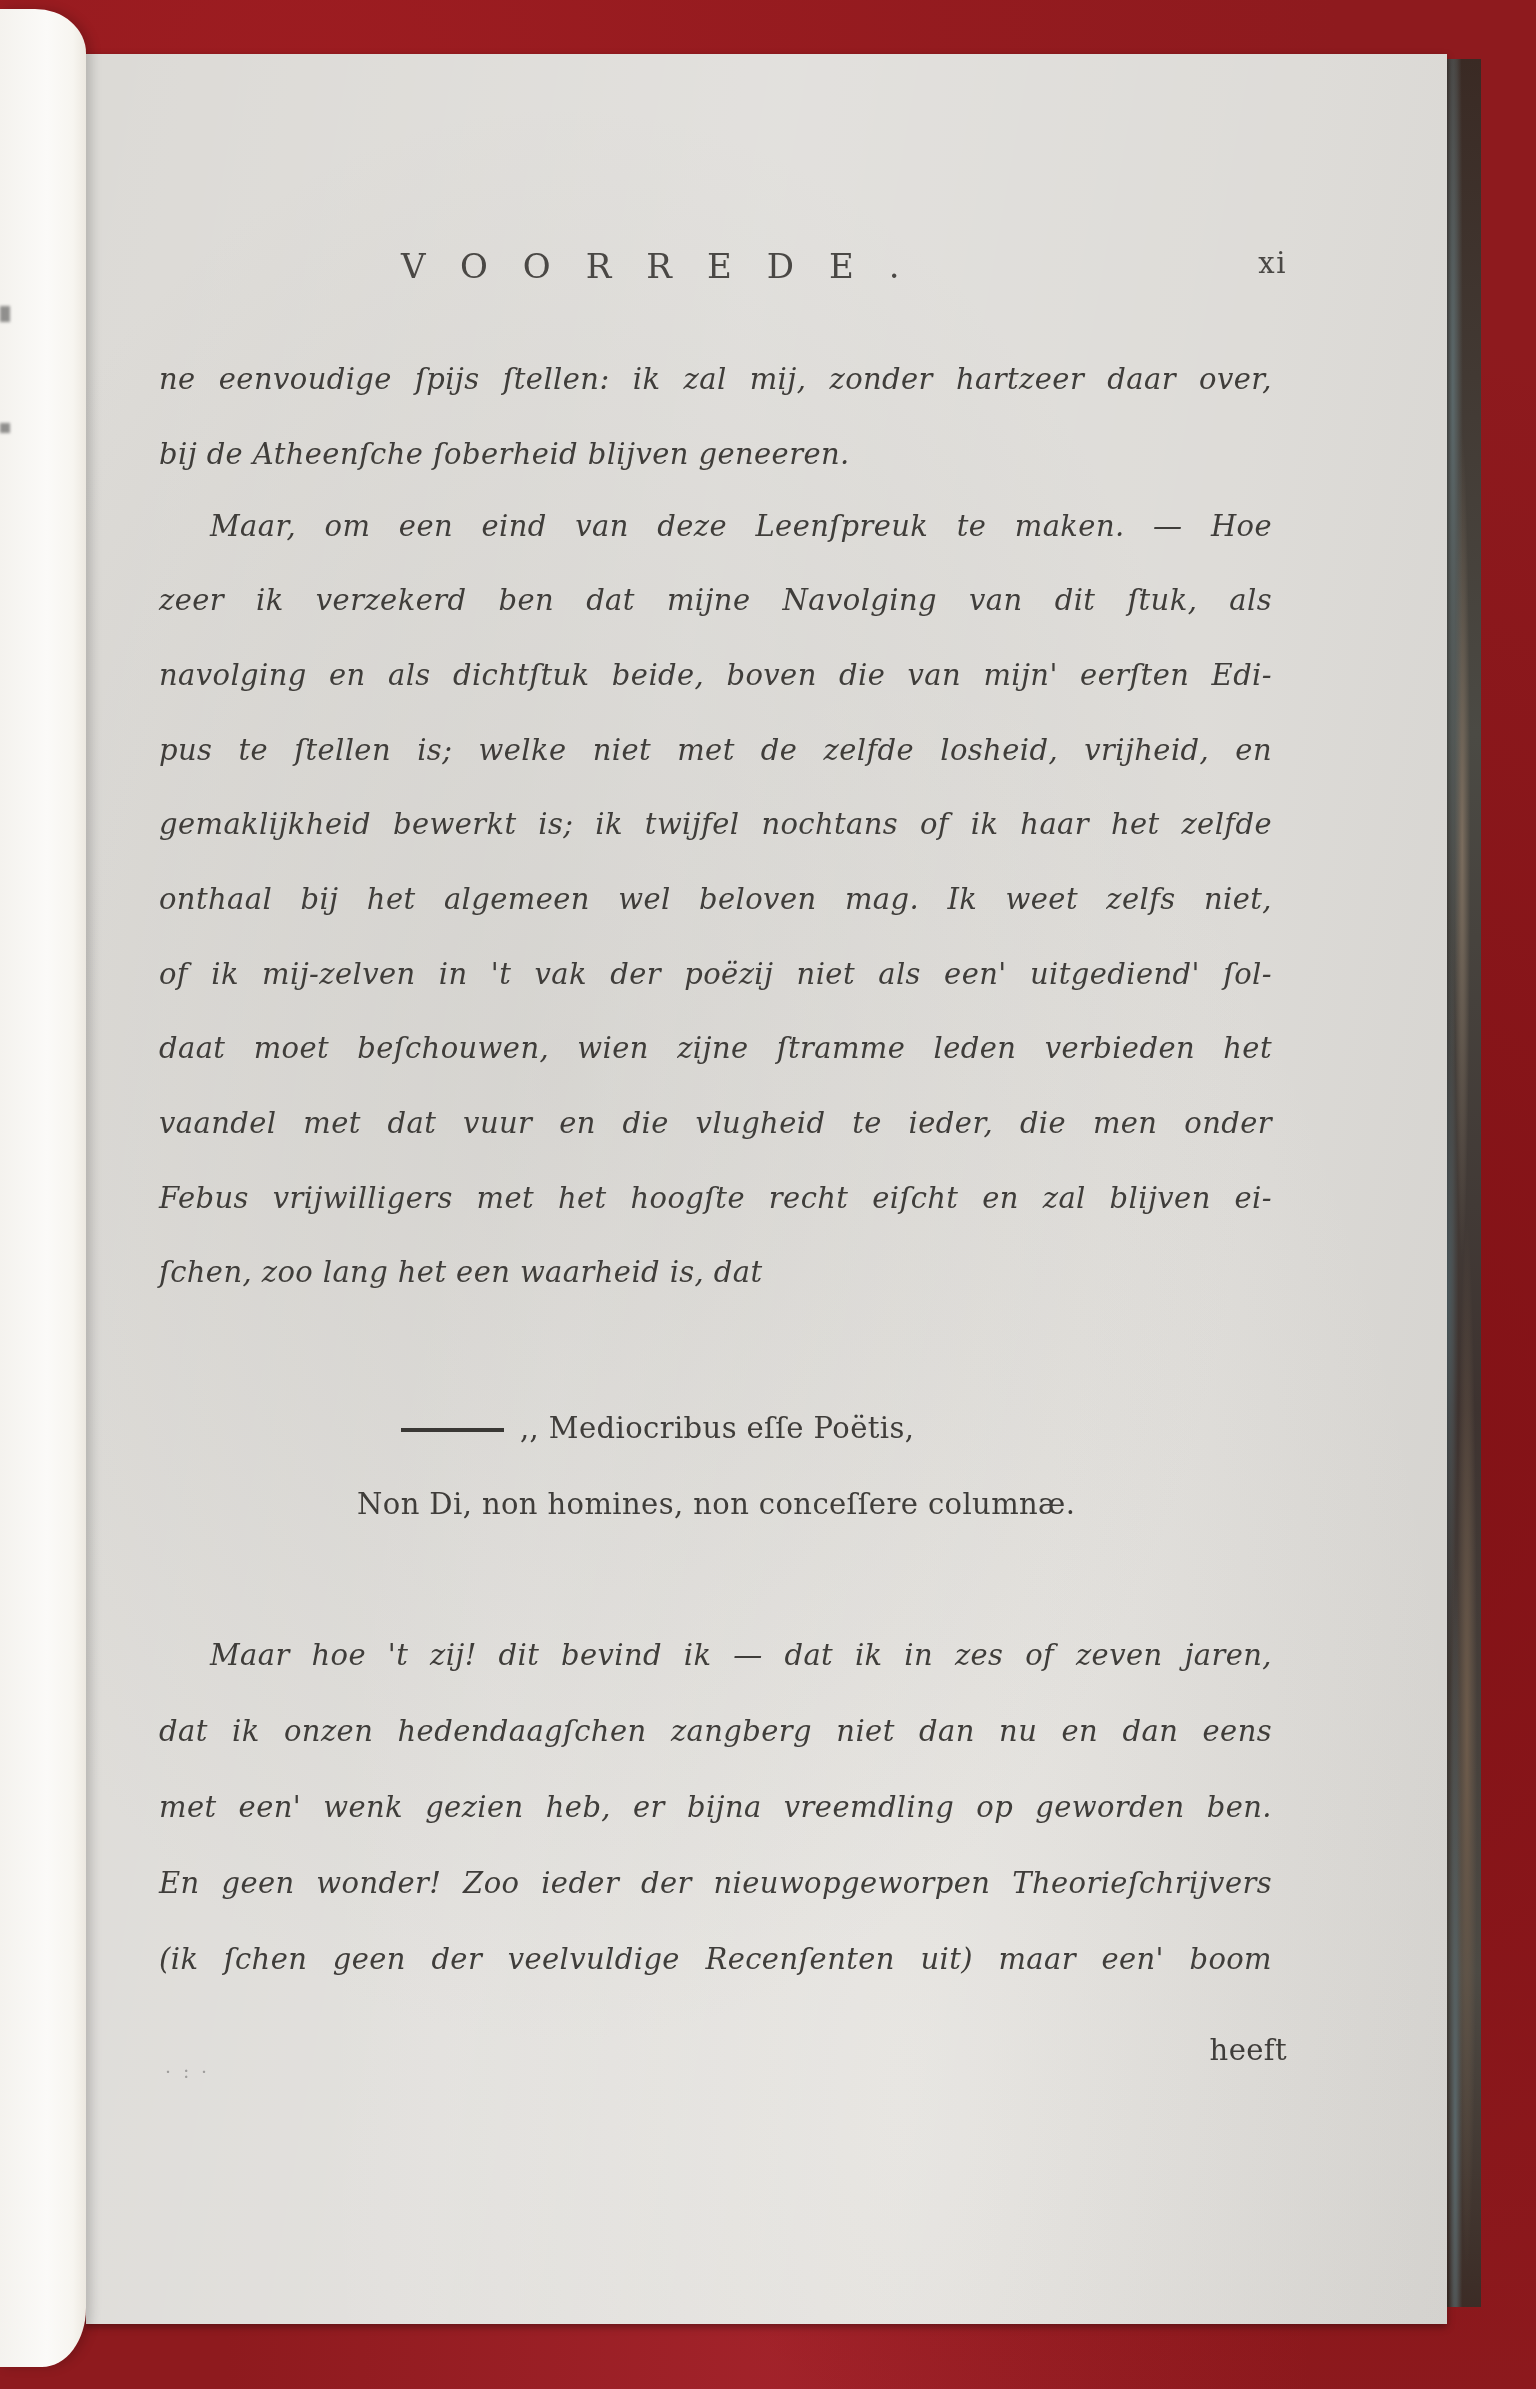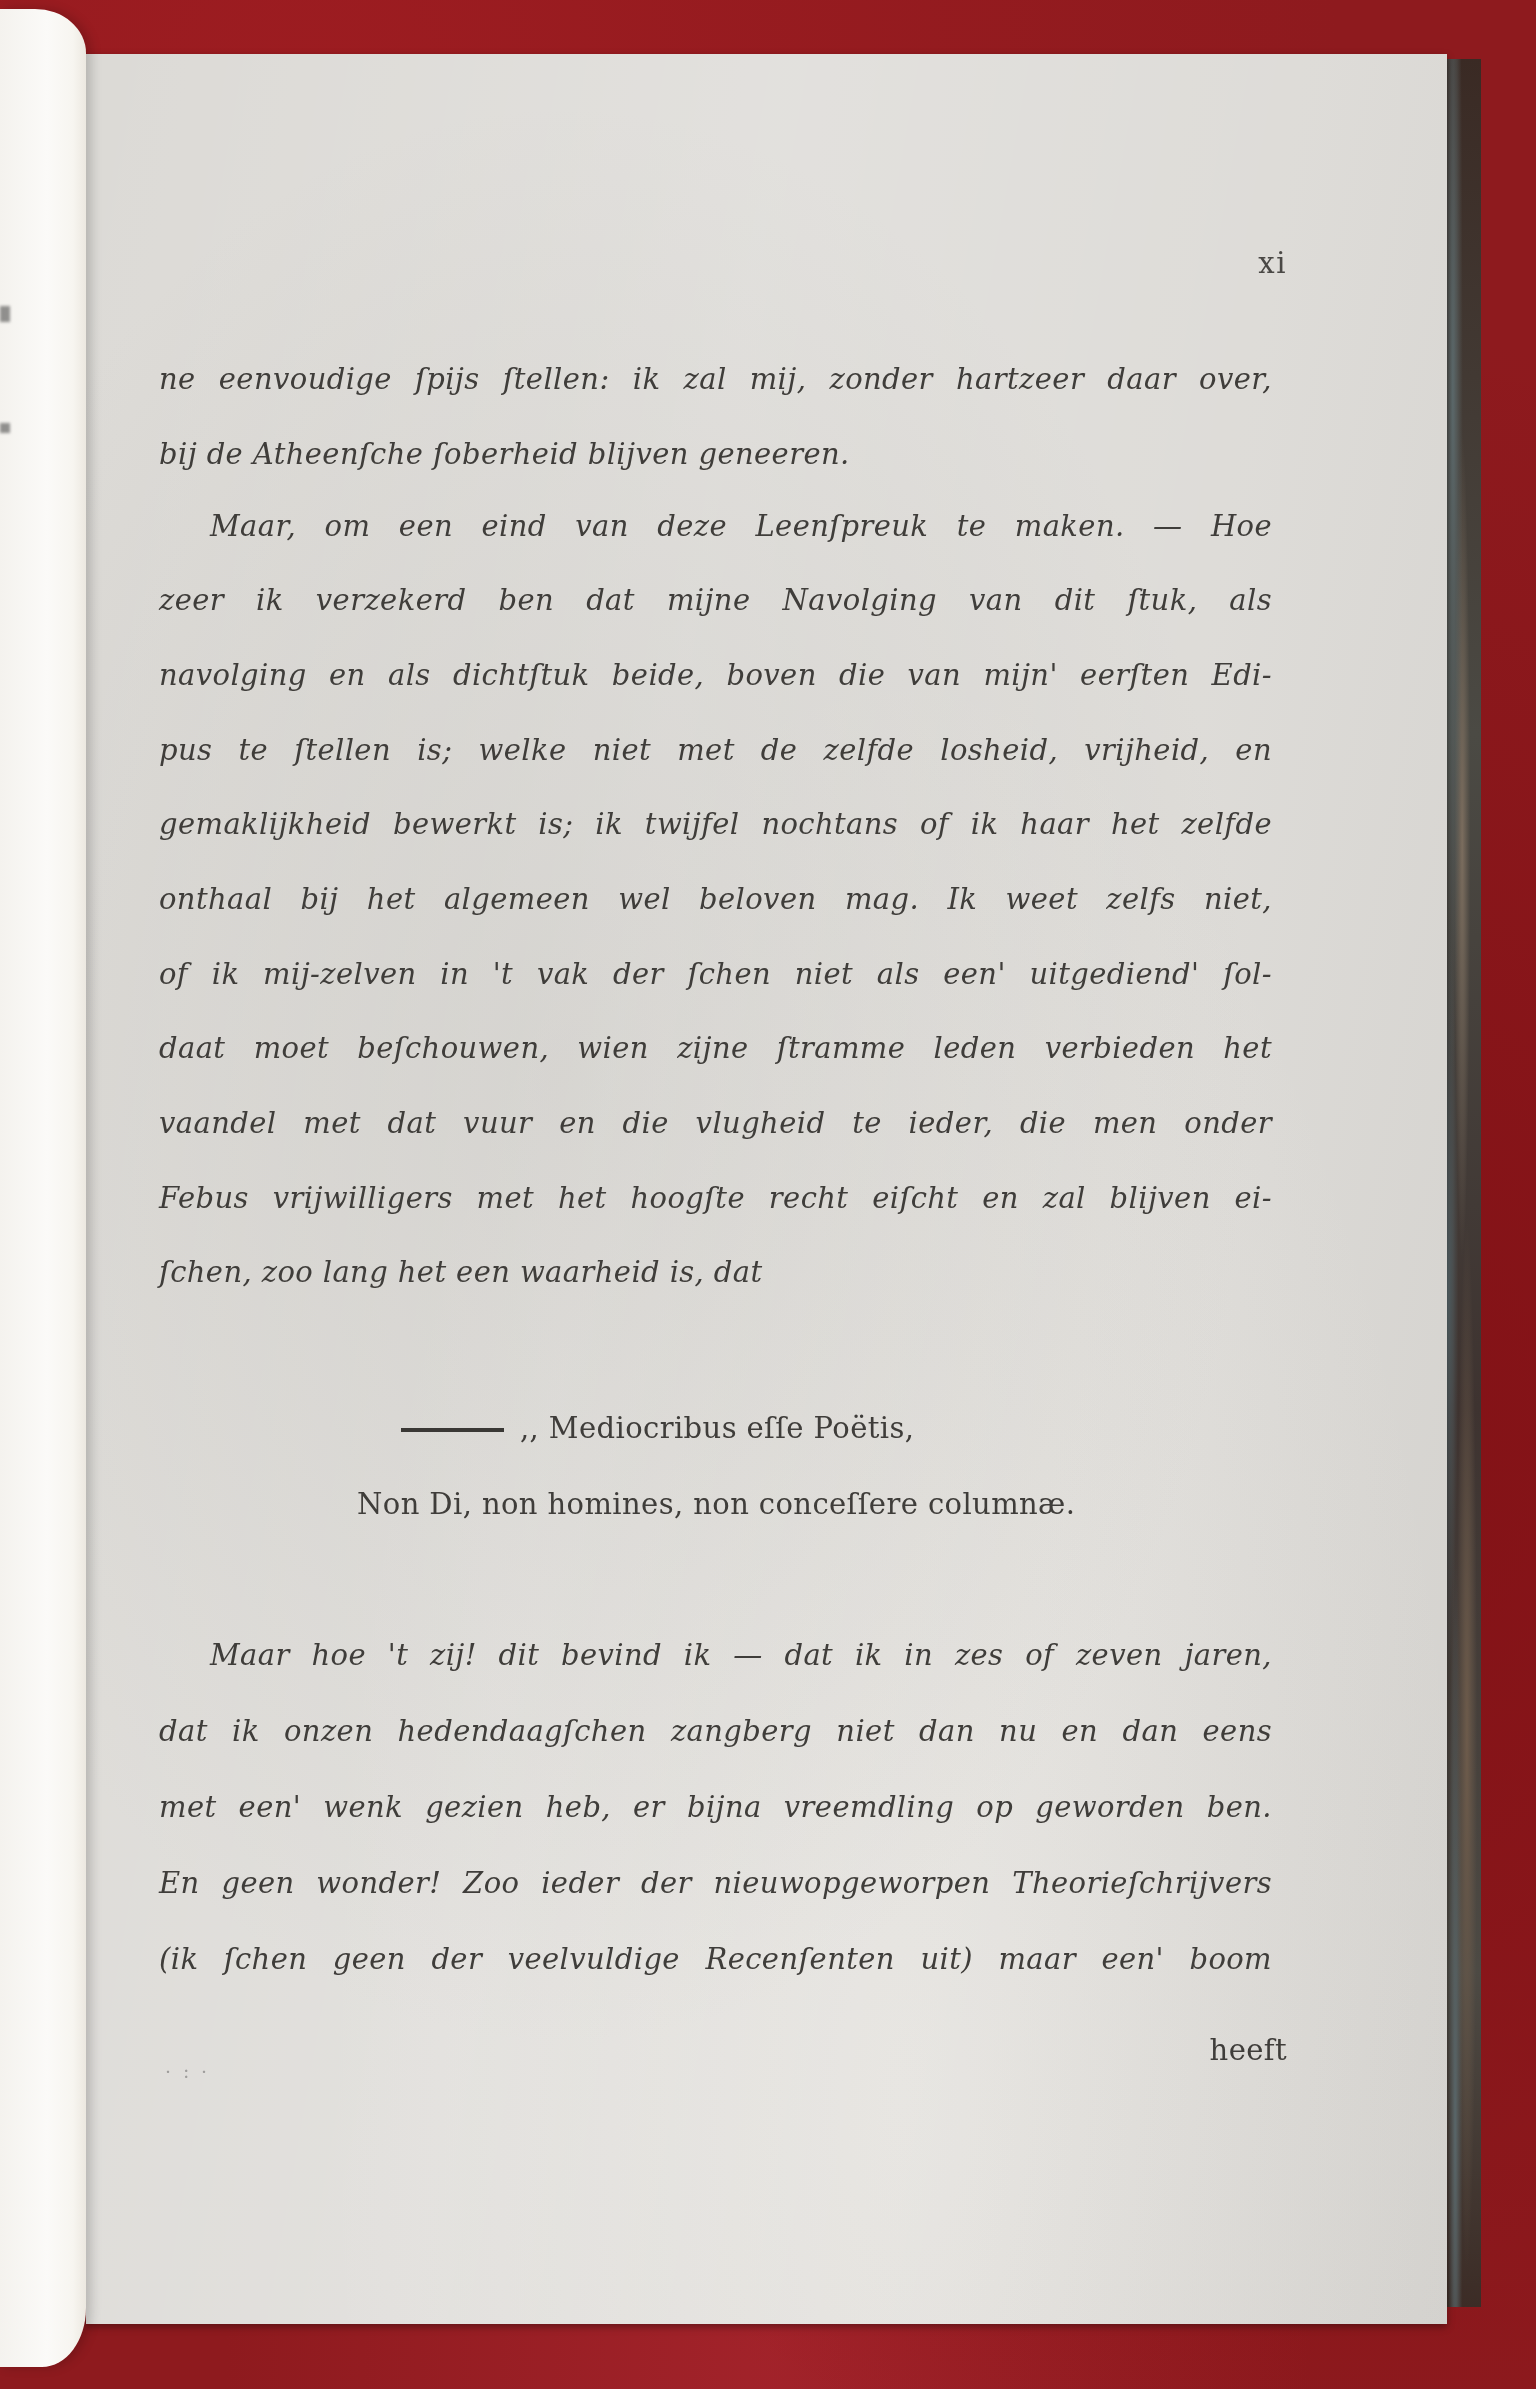--- a/index.html
+++ b/index.html
@@ -163,33 +163,34 @@
   <span class="bleed" style="top:297px"></span>
   <span class="bleed" style="top:414px;height:10.3px"></span>
 </div>
 
 <div class="board-edge"></div>
 
 <div class="page">
   <div class="text-block">
 
     <div class="running-head">
+      <span class="title">VOORREDE.</span>
       <span class="folio">xi</span>
     </div>
 
     <div class="line" style="top:306px">ne eenvoudige ſpijs ſtellen: ik zal mij, zonder hartzeer daar over,</div>
     <div class="line last" style="top:381px">bij de Atheenſche ſoberheid blijven geneeren.</div>
 
     <div class="line indent" style="top:453px">Maar, om een eind van deze Leenſpreuk te maken. — Hoe</div>
     <div class="line" style="top:527px">zeer ik verzekerd ben dat mijne Navolging van dit ſtuk, als</div>
     <div class="line" style="top:602px">navolging en als dichtſtuk beide, boven die van mijn' eerſten Edi-</div>
     <div class="line" style="top:677px">pus te ſtellen is; welke niet met de zelfde losheid, vrijheid, en</div>
     <div class="line" style="top:751px">gemaklijkheid bewerkt is; ik twijfel nochtans of ik haar het zelfde</div>
     <div class="line" style="top:826px">onthaal bij het algemeen wel beloven mag. Ik weet zelfs niet,</div>
-    <div class="line" style="top:901px">of ik mij-zelven in 't vak der ſchen niet als een' uitgediend' ſol-</div>
+    <div class="line" style="top:901px">of ik mij-zelven in 't vak der poëzij niet als een' uitgediend' ſol-</div>
     <div class="line" style="top:975px">daat moet beſchouwen, wien zijne ſtramme leden verbieden het</div>
     <div class="line" style="top:1050px">vaandel met dat vuur en die vlugheid te ieder, die men onder</div>
     <div class="line" style="top:1125px">Febus vrijwilligers met het hoogſte recht eiſcht en zal blijven ei-</div>
     <div class="line last" style="top:1199px">ſchen, zoo lang het een waarheid is, dat</div>
 
     <div class="quote-line" style="top:1355px;left:242px">
       <span class="quote-dash"></span><span>,, Mediocribus eſſe Poëtis,</span>
     </div>
     <div class="quote-line" style="top:1431px;left:198px">Non Di, non homines, non conceſſere columnæ.</div>
 

